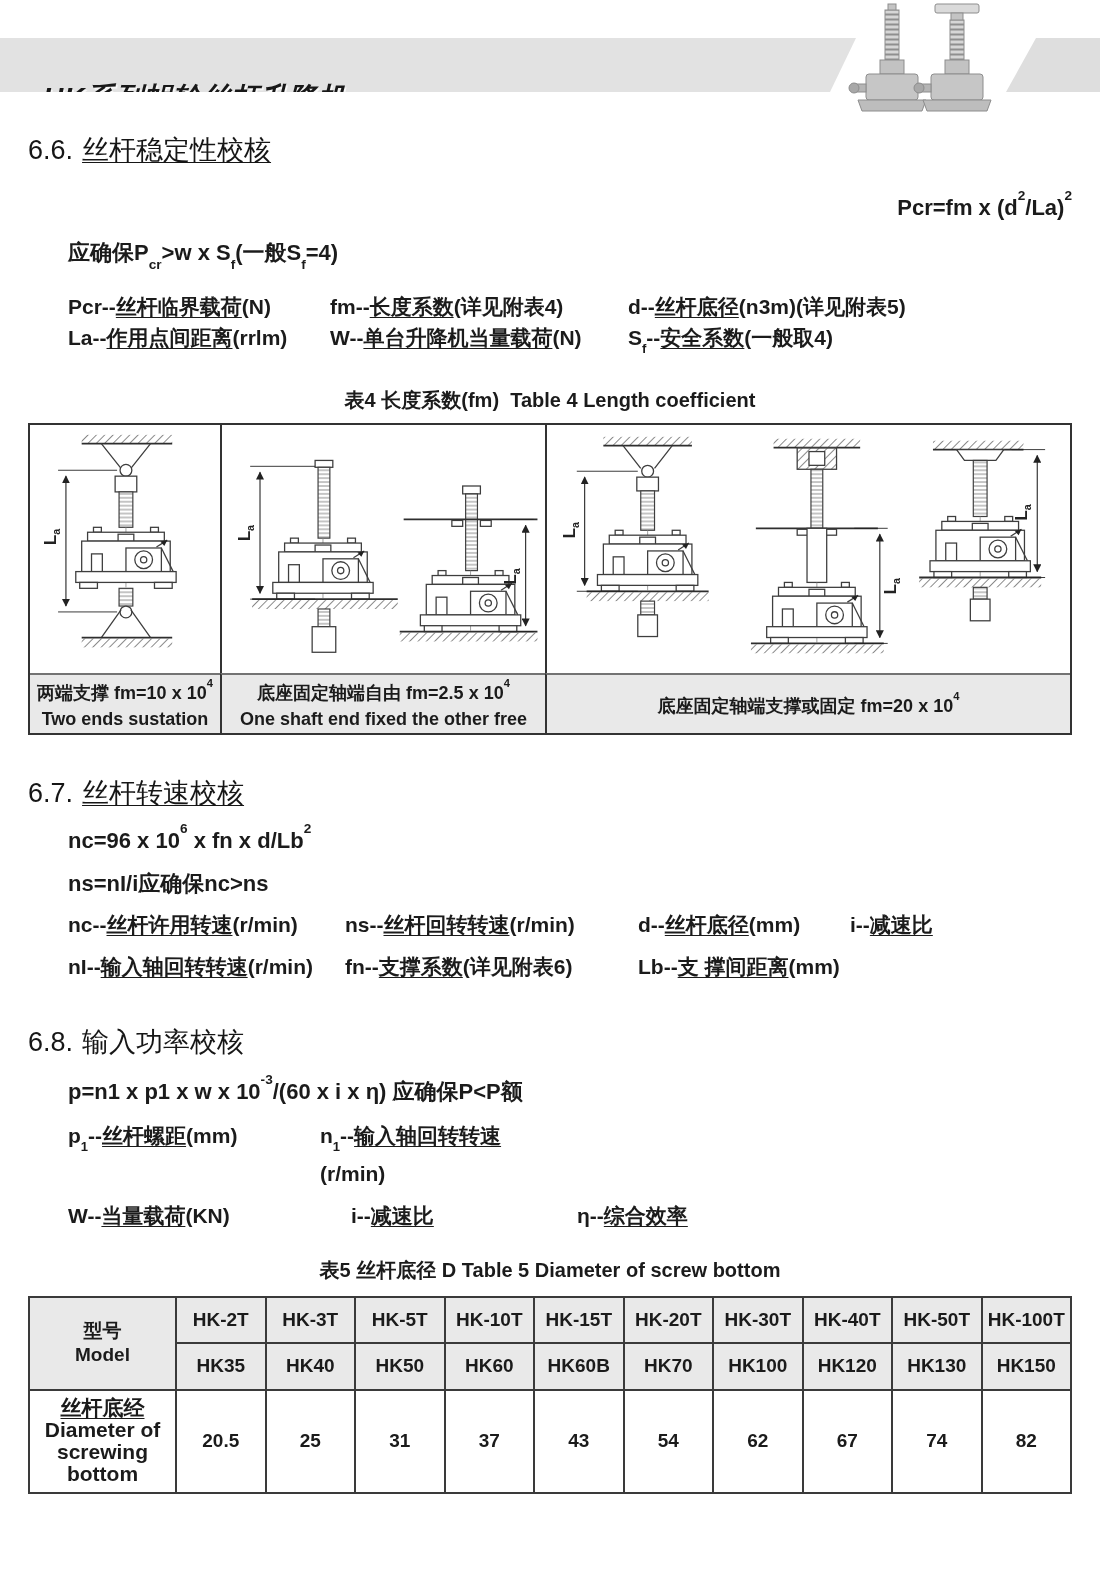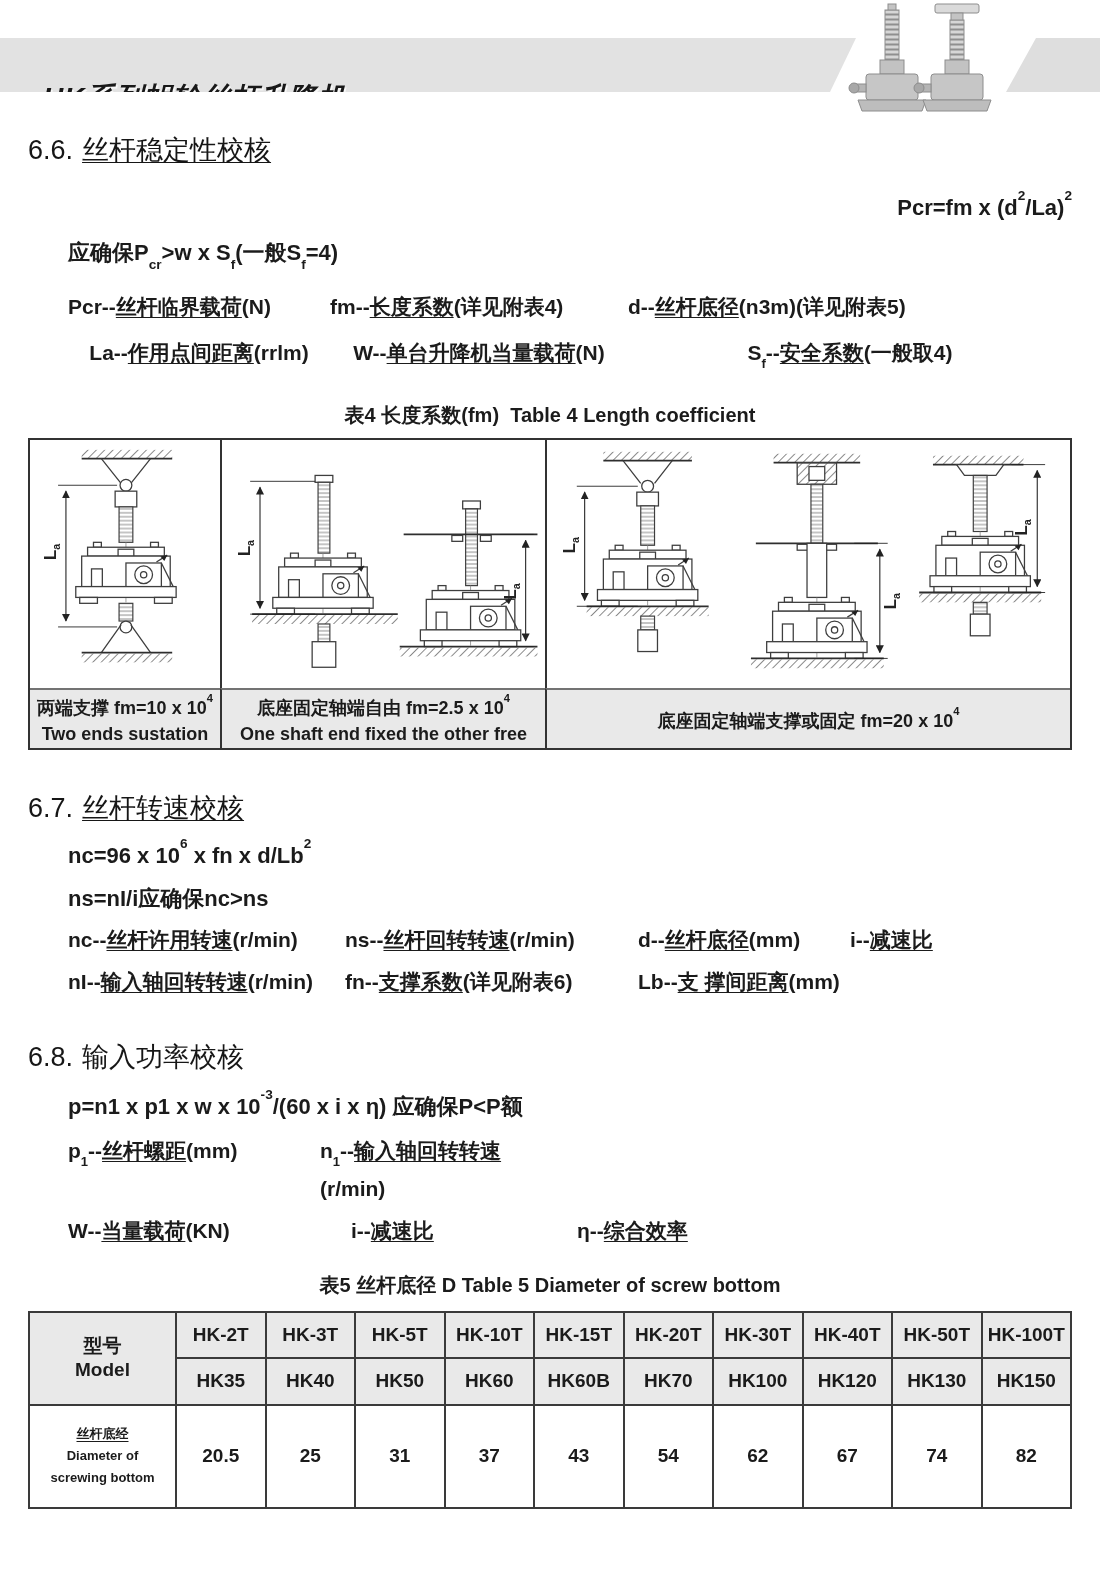--- a/index.html
+++ b/index.html
@@ -22,21 +22,21 @@
   h2 .ht{margin-left:9px;}
   .sec66 h2{margin-top:12px;}
   .formula{margin:0 0 0 40px;font-size:22px;font-weight:600;line-height:30px;}
   .f-gap1{margin-top:20px;text-align:right;} .f-gap2{margin-top:15px;}
   .defrow{display:grid;margin-left:40px;font-size:21px;font-weight:600;line-height:30px;}
   .g66{grid-template-columns:262px 298px 1fr;}
   .g67a{grid-template-columns:277px 293px 212px 1fr;}
   .g67b{grid-template-columns:277px 293px 1fr;}
   .g68a{grid-template-columns:252px 225px 1fr;}
   .g68b{grid-template-columns:267px 210px 1fr;gap:16px;}
-  .d-gap1{margin-top:15px;} .d-gap2{margin-top:16px;text-align:center;}
+  .d-gap1{margin-top:15px;} .d-gap2{margin-top:1px;}
   sup{font-size:62%;position:relative;top:-0.5em;font-weight:600;}
   sub{font-size:62%;position:relative;top:0.22em;font-weight:700;}
   .u{text-decoration:underline;text-decoration-thickness:1.2px;text-underline-offset:3px;}
 
   
   .tcaption{margin-top:26px;text-align:center;font-size:20px;font-weight:700;white-space:pre-wrap;}
   .t4{display:grid;grid-template-columns:190px 325px 1fr;grid-template-rows:248px 60px;
       border:2px solid #333;margin-top:9px;}
   .t4 .cell{background:#fff;}
   .t4 .c2,.t4 .c3{border-left:2px solid #333;}
@@ -46,21 +46,21 @@
   .t4 .cap .en{font-size:18px;font-weight:600;}
   .t4 svg{display:block;}
 
   
   .t5{border-collapse:collapse;width:1044px;table-layout:fixed;margin-top:12px;}
   .t5 td{border:2px solid #3a3a3a;text-align:center;vertical-align:middle;
          font-size:19px;font-weight:600;padding:0;}
   .t5 .hdr{background:#e9e9e9;}
   .t5 .r1 td{height:44px;} .t5 .r2 td{height:45px;} .t5 .r3 td{height:101px;}
   .t5 .modelcell{font-size:19px;line-height:24px;}
-  .t5 .rowlabel{font-size:13px;line-height:22px;font-weight:600;}
+  .t5 .rowlabel{font-size:21px;line-height:22px;font-weight:600;}
   .t5 .val{font-size:19px;}
 
   
   .dln{stroke:#3e3e3e;stroke-width:1.3;fill:none;}
   .dfill{fill:#ffffff;stroke:#3e3e3e;stroke-width:1.3;}
   .thr{fill:url(#thr);stroke:#3e3e3e;stroke-width:1.2;}
   .hatchr{fill:url(#hatch);stroke:none;}
   .gline{stroke:#2e2e2e;stroke-width:1.8;}
   .dim{stroke:#222;stroke-width:1.1;}
   .ext{stroke:#222;stroke-width:0.9;}

